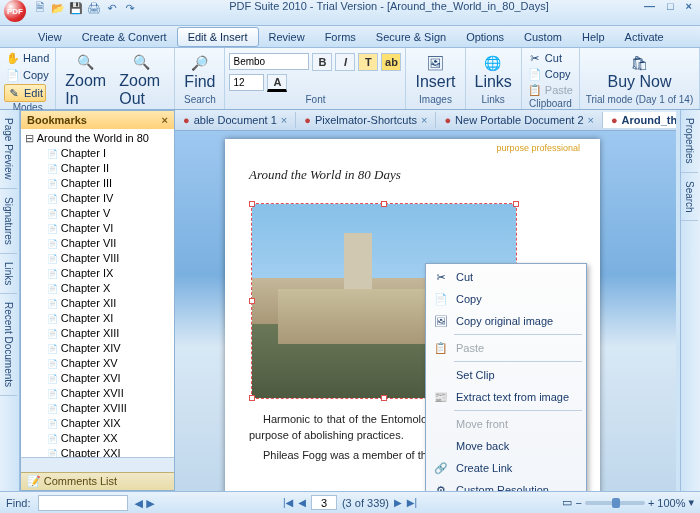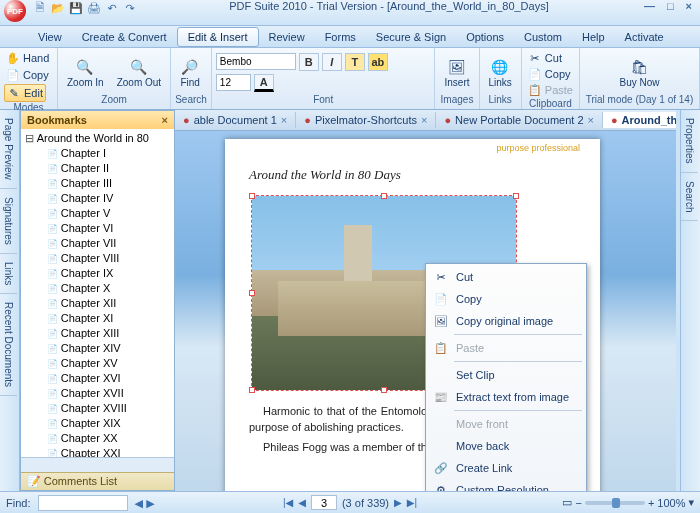--- a/index.html
+++ b/index.html
@@ -16,21 +16,21 @@
 .menubar { height: 22px; background: linear-gradient(#e4f0fb,#c8e0f5); display: flex; align-items: center; padding-left: 28px; border-bottom: 1px solid #9cbce0; }
 .menubar .mi { padding: 3px 10px; color: #1a3e6e; border-radius: 3px; }
 .menubar .mi.active { background: linear-gradient(#fff,#e0edf9); border: 1px solid #8ab0d8; color: #0a2850; }
 
 .ribbon { height: 62px; background: linear-gradient(#f3f9fe,#dce9f7); display: flex; border-bottom: 1px solid #8eb2d6; }
 .rgroup { border-right: 1px solid #bcd4ea; display: flex; flex-direction: column; padding: 2px 4px; }
 .rgroup .content { flex: 1; display: flex; align-items: center; gap: 3px; }
 .rgroup .label { text-align: center; color: #3a5e8a; font-size: 10px; height: 13px; }
 .rbtn { display: flex; flex-direction: column; align-items: center; padding: 2px 5px; color: #1a3e6e; border-radius: 3px; }
 .rbtn .ico { width: 20px; height: 20px; display: flex; align-items: center; justify-content: center; font-size: 14px; }
-.rbtn .txt { font-size: 10px; text-align: center; }
+.rbtn .txt { font-size: 16px; }
 .fontbox { display: flex; flex-direction: column; gap: 3px; }
 .fontbox .row { display: flex; gap: 3px; align-items: center; }
 .fontbox input { width: 80px; height: 17px; border: 1px solid #a8c0d8; font-size: 10px; padding: 0 3px; }
 .fontbox .sizein { width: 35px; }
 .fbtn { width: 20px; height: 18px; border: 1px solid #b0c8e0; background: #f0f6fc; display: flex; align-items: center; justify-content: center; color: #333; font-weight: bold; }
 .tbtn { background: #ffe8a0; }
 .smbtn { display: flex; align-items: center; gap: 3px; color: #1a3e6e; font-size: 10px; padding: 1px 2px; }
 .smbtn .sico { width: 14px; height: 14px; display: flex; align-items: center; justify-content: center; }
 .smbtn.dis { color: #9aa8b8; }
 
@@ -52,21 +52,21 @@
 .bookmarks .root { color: #000; padding: 1px 0; }
 .bookmarks .root::before { content: "⊟ "; color: #555; }
 .bookmarks .ch { padding: 0 0 0 22px; color: #000; white-space: nowrap; line-height: 14px; }
 .bookmarks .ch::before { content: "📄 "; font-size: 9px; }
 .bookmarks .scr { height: 15px; background: #e0ecf8; border-top: 1px solid #b0c8e0; }
 .bookmarks .cmnt { background: linear-gradient(#f0e8c8,#e8dca8); padding: 2px 6px; color: #5a4a10; border-top: 1px solid #c0b070; }
 
 .docarea { position: absolute; left: 175px; top: 131px; right: 24px; bottom: 22px; background: linear-gradient(#9ec8f0,#7ab0e0 40%,#d8e8f5 60%,#c0d8ec); overflow: hidden; }
 .page { position: absolute; left: 50px; top: 8px; width: 375px; height: 500px; background: #fff; box-shadow: 0 0 6px rgba(0,0,0,0.4); padding: 18px 24px; }
 .page .watermark { position: absolute; right: 20px; top: 4px; font-size: 9px; color: #d8a020; text-align: right; }
-.page .ptitle { font-family: Georgia, serif; font-style: italic; font-size: 13px; margin: 10px 0 12px; color: #222; }
+.page .ptitle { font-family: Georgia, serif; font-style: italic; font-size: 13px; margin: 10px 0 20px; color: #222; }
 .page .imgwrap { position: relative; width: 266px; height: 196px; border: 1px dashed #e05050; margin-left: 2px; }
 .page .photo { width: 100%; height: 100%; background: linear-gradient(#87c0e8 0%, #a0cef0 38%, #c4b89a 38%, #a89878 62%, #6a7858 62%, #4e5a40 100%); position: relative; overflow: hidden; }
 .page .photo::before { content:""; position:absolute; left:35%; top:15%; width:28px; height:70px; background:#d0c8b0; }
 .page .photo::after { content:""; position:absolute; left:10%; bottom:28%; width:80%; height:28%; background: linear-gradient(#c8be9c,#a89878); }
 .page .hdl { position: absolute; width: 6px; height: 6px; background: #fff; border: 1px solid #e05050; }
 .page .body { font-family: Georgia, serif; font-size: 12px; margin-top: 12px; line-height: 16px; color: #222; text-align: justify; }
 .page .body p { text-indent: 14px; margin-bottom: 4px; }
 
 .ctxmenu { position: absolute; left: 425px; top: 263px; width: 162px; background: linear-gradient(#fdfdfd,#f0f4f9); border: 1px solid #8aa8c8; box-shadow: 2px 2px 5px rgba(0,0,0,0.3); padding: 2px; }
 .ctxmenu .cmi { display: flex; align-items: center; padding: 3px 4px; color: #1a3a6a; }

